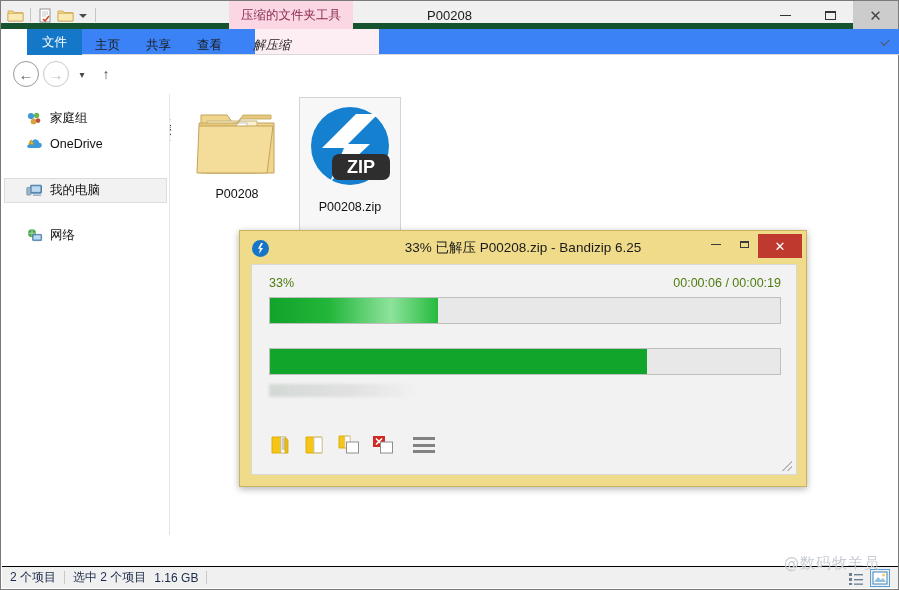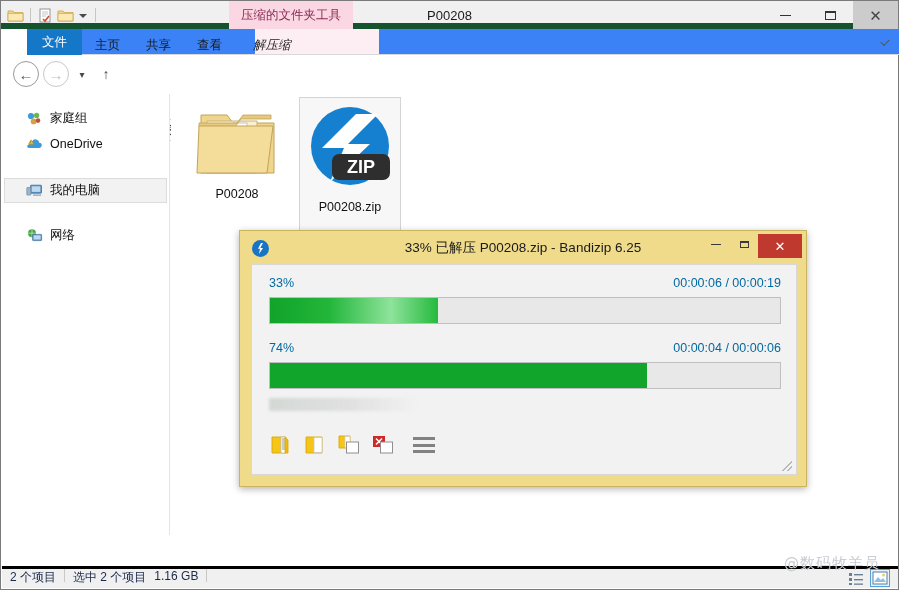--- a/index.html
+++ b/index.html
@@ -155,22 +155,22 @@
   .content {
     position:absolute; left:170px; top:93px; width:727px; height:441px; background:#fff;
   }
   .fileitem { position:absolute; width:104px; text-align:center; }
   .fileitem .lbl { font-size:12.5px; color:#111; margin-top:4px; }
   .fileitem.sel { background:#f7f7f7; border:1px solid #d4d4d4; }
 
   
   .statusbar {
     position:absolute; left:1px; bottom:1px; width:896px; height:22px;
-    background:#f0f0f0; border-top:3px solid #000000;
-    display:flex; align-items:flex-start;
+    background:#f0f0f0; border-top:1px solid #000000;
+    display:flex; align-items:center;
   }
   .st-text { font-size:12px; color:#1b2a4a; padding:0 8px; }
   .st-div { width:1px; height:13px; background:#c8c8c8; }
   .viewbtns { margin-left:auto; display:flex; align-items:center; gap:4px; padding-right:8px; }
   .vb { width:20px; height:18px; position:relative; }
   .vb.active { border:1px solid #5a9fd4; background:#e7f2fb; }
 
   
   .watermark {
     position:absolute; right:18px; bottom:16px;
@@ -211,21 +211,21 @@
   .bz-gmin { width:10px;height:1px;background:#3a3a3a; }
   .bz-gmax { width:9px;height:7px;border:1px solid #3a3a3a; border-top-width:2px; }
 
   .bz-body {
     position:absolute; left:11px; top:33px; width:546px; height:211px;
     background:#f2f2f2; border:1px solid #d8d8d8;
   }
 
   .bz-rowhdr {
     display:flex; justify-content:space-between;
-    font-size:12.5px; color:#0369a1;
+    font-size:12.5px; color:#4d7c0f;
   }
   .bz-pb {
     height:27px; background:#e8e8e8;
     border:1px solid #bfbfbf; position:relative; overflow:hidden;
   }
   .bz-pb .fill { position:absolute; left:0; top:0; bottom:0; }
   .bz-pb .fill.grad {
     background: linear-gradient(to right,#11a32a 0%, #22b63a 35%, #8ee39b 72%, #25ba3d 100%);
   }
   .bz-pb .fill.solid { background:#12a52b; }
@@ -530,24 +530,20 @@
       <div class="bz-rowhdr">
         <span>33%</span>
         <span>00:00:06 / 00:00:19</span>
       </div>
       <div class="bz-pb" style="margin-top:7px;">
         <div class="fill grad" id="fill0" style="width: 33%;"></div>
       </div>
     </div>
 
     <div style="position:absolute; left:17px; top:76px; width:512px;">
-      <div class="bz-rowhdr">
-        <span>74%</span>
-        <span>00:00:04 / 00:00:06</span>
-      </div>
       <div class="bz-pb" style="margin-top:7px;">
         <div class="fill solid" id="fill1" style="width: 74%;"></div>
       </div>
       <div class="bz-blurline" style="margin-top:9px;"></div>
     </div>
 
     <div class="bz-toolrow">
       <span class="bz-tool">
         <svg width="26" height="24" viewBox="0 0 26 24">
             <path d="M2 4h13l0 16H2z" fill="#f5c518" stroke="#d9a908" stroke-width="0.9"></path>

